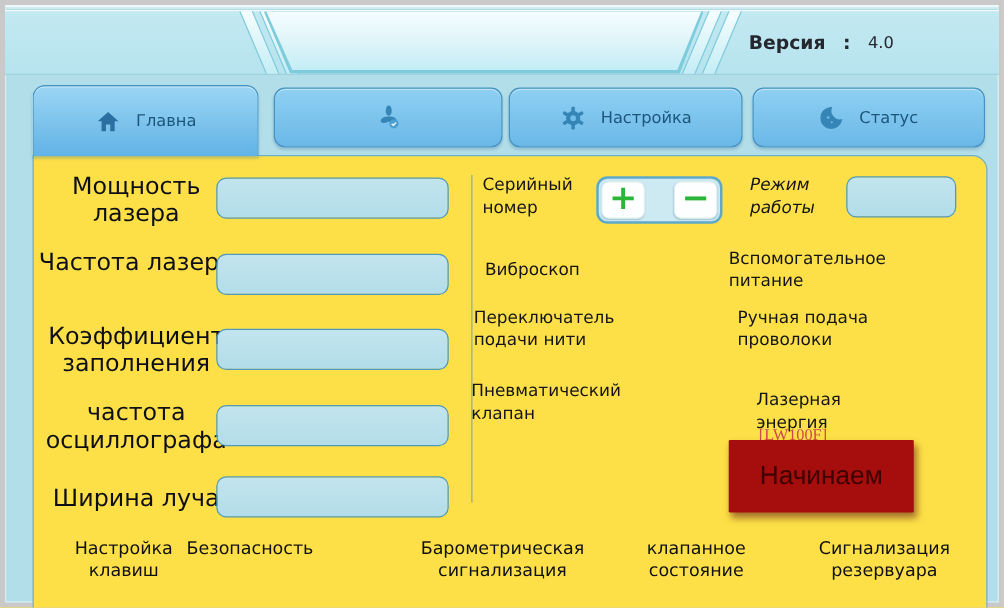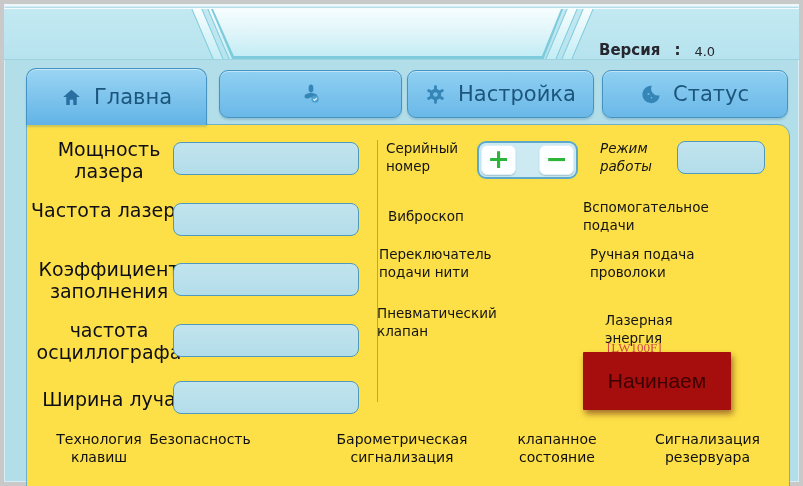--- a/index.html
+++ b/index.html
@@ -28,28 +28,28 @@
     display:flex; align-items:center; justify-content:center;
     font-size:20px; color:#1b1b24; letter-spacing:.2px; }
   .stripe { position:absolute; top:0; width:11px; height:50px;
     background:linear-gradient(180deg,#f6fdfe,#c4edf5);
     border-left:1px solid #7ecbdc; border-right:1px solid #7ecbdc; }
   .s-l1 { left:198px; transform:skewX(23deg); }
   .s-l2 { left:214px; transform:skewX(23deg); }
   .s-r1 { left:552px; transform:skewX(-23deg); }
   .s-r2 { left:568px; transform:skewX(-23deg); }
   .version { position:absolute; left:595px; top:0; height:50px; display:flex;
-    align-items:flex-end; gap:14px; font-size:15px; color:#26262e; font-weight:bold; }
+    align-items:center; gap:14px; font-size:15px; color:#26262e; font-weight:bold; }
   .version .num { font-weight:normal; font-size:13px; }
 
   
   .tab { position:absolute; display:flex; align-items:center; justify-content:center;
     gap:12px; border:1px solid #4493c2; border-radius:9px;
     background:linear-gradient(180deg,#8fd0f2 0%,#6ab8e8 100%);
-    color:#1c567c; font-size:21px;
+    color:#1c567c; font-size:13px;
     box-shadow:0 2px 2px rgba(60,110,140,.25), inset 0 1px 0 rgba(255,255,255,.45);
     cursor:default; }
   .tab svg { display:block; }
   .tab-1 { left:22px; top:62px; width:181px; height:57px;
     border-radius:10px 10px 0 0; border-bottom:none; z-index:3;
     background:linear-gradient(180deg,#9bd5f4 0%,#61b3e5 100%); }
   .tab-2 { left:215px; top:64px; width:183px; height:48px; }
   .tab-3 { left:403px; top:64px; width:187px; height:48px; }
   .tab-4 { left:598px; top:64px; width:186px; height:48px; }
 
@@ -182,31 +182,31 @@
     <div class="r-label" style="left:359px; top:15px; width:90px;">Серийный номер</div>
     <div class="pm-box">
       <div class="pm-btn">+</div>
       <div class="pm-btn">−</div>
     </div>
 
     <div class="r-label" style="left:573px; top:15px; width:70px;font-style:italic;">Режим работы</div>
     <input class="field small" style="left: 650px; top: 16px;" value="">
 
     <div class="r-label" style="left:361px; top:83px;">Виброскоп</div>
-    <div class="r-label" style="left:556px; top:74px; width:130px;">Вспомогательное подачи</div>
+    <div class="r-label" style="left:556px; top:74px; width:130px;">Вспомогательное питание</div>
 
     <div class="r-label" style="left:352px; top:121px; width:120px;">Переключатель подачи нити</div>
     <div class="r-label" style="left:563px; top:121px; width:110px;">Ручная подача проволоки</div>
 
     <div class="r-label" style="left:350px; top:180px; width:130px;">Пневматический клапан</div>
     <div class="r-label" style="left:578px; top:187px; width:80px;">Лазерная энергия</div>
 
     <div class="lw-tag">[LW100F]</div>
     <button class="start-btn">Начинаем</button>
 
-    <div class="status-item" style="left:16px;  width:112px;">Технология клавиш</div>
+    <div class="status-item" style="left:16px;  width:112px;">Настройка клавиш</div>
     <div class="status-item" style="left:108px; width:130px;">Безопасность</div>
     <div class="status-item" style="left:300px; width:150px;">Барометрическая сигнализация</div>
     <div class="status-item" style="left:470px; width:120px;">клапанное состояние</div>
     <div class="status-item" style="left:618px; width:125px;">Сигнализация резервуара</div>
 
   </div>
 </div>
 
 </body></html>

